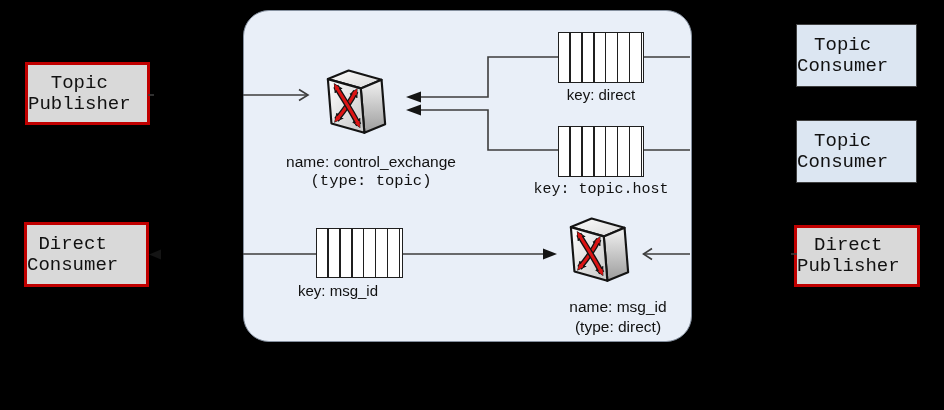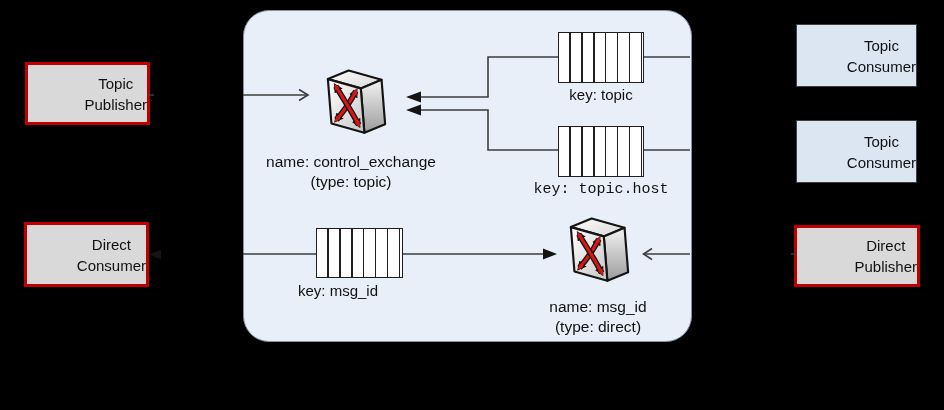--- a/index.html
+++ b/index.html
@@ -11,23 +11,23 @@
   }
   
   .broker{
     position:absolute;left:243px;top:10px;width:447px;height:330px;
     background:var(--broker-fill,#e9eff8);
     border:1px solid var(--broker-border,#85909f);
     border-radius:26px;z-index:1;
   }
   
   .node{
-    position:absolute;display:flex;align-items:center;justify-content:flex-end;
-    text-align:center;font-size:15px;line-height:21px;z-index:3;
-    white-space:pre-line;box-sizing:border-box;
+    position:absolute;display:flex;align-items:center;justify-content:flex-start;
+    text-align:center;font-size:19px;line-height:21px;z-index:3;
+    white-space:pre-line;box-sizing:border-box;font-family:Liberation Mono, monospace;
   }
   .node.red{
     background:var(--publisher-fill,#d9d9d9);
     border:3px solid var(--publisher-border,#c00000);
   }
   .node.blue{
     background:var(--consumer-fill,#dce6f2);
     border:1.4px solid var(--consumer-border,#3f3f3f);
   }
   #topic-publisher{left:25px;top:62px;width:125px;height:63px;}
@@ -51,26 +51,26 @@
   #connectors{position:absolute;left:0;top:0;z-index:5;pointer-events:none;}
   
   .xicon{position:absolute;z-index:7;}
   #topic-exchange-icon{left:320px;top:57px;width:68px;height:90px;}
   #direct-exchange-icon{left:563px;top:205px;width:68px;height:90px;}
   
   .lbl{
     position:absolute;transform:translateX(-50%);
     font-size:15px;line-height:19px;white-space:nowrap;z-index:8;
   }
-  .lbl.big{font-size:15.5px;}
+  .lbl.big{font-size:15.5px;margin-left:20px;}
   #lbl-q-topic{left:601px;top:85px;}
   #lbl-q-topic-host{left:601px;top:180px;font-family:Liberation Mono, monospace;}
   #lbl-q-msg-id{left:338px;top:281px;}
   #lbl-x1-name{left:351px;top:152px;}
-  #lbl-x1-type{left:351px;top:172px;}
+  #lbl-x1-type{left:351px;top:172px;font-family:Liberation Mono, monospace;}
   #lbl-x2-name{left:598px;top:297px;}
   #lbl-x2-type{left:598px;top:317px;}
 </style>
 </head>
 <body>
 
 <div id="stage">
 
   <div class="broker"></div>
 
@@ -165,21 +165,21 @@
   <div class="queue" id="queue-topic-host"></div>
   <div class="queue" id="queue-msg-id"></div>
 
   <svg class="xicon" id="topic-exchange-icon" viewBox="0 0 95 100">
     <use href="#switch-icon"></use>
   </svg>
   <svg class="xicon" id="direct-exchange-icon" viewBox="0 0 95 100">
     <use href="#switch-icon"></use>
   </svg>
 
-  <div class="lbl" id="lbl-q-topic">key: topic</div>
+  <div class="lbl" id="lbl-q-topic">key: direct</div>
   <div class="lbl" id="lbl-q-topic-host">key: topic.host</div>
   <div class="lbl" id="lbl-q-msg-id">key: msg_id</div>
   <div class="lbl big" id="lbl-x1-name">name: control_exchange</div>
   <div class="lbl big" id="lbl-x1-type">(type: topic)</div>
   <div class="lbl big" id="lbl-x2-name">name: msg_id</div>
   <div class="lbl big" id="lbl-x2-type">(type: direct)</div>
 
 </div>
 
 </body></html>

